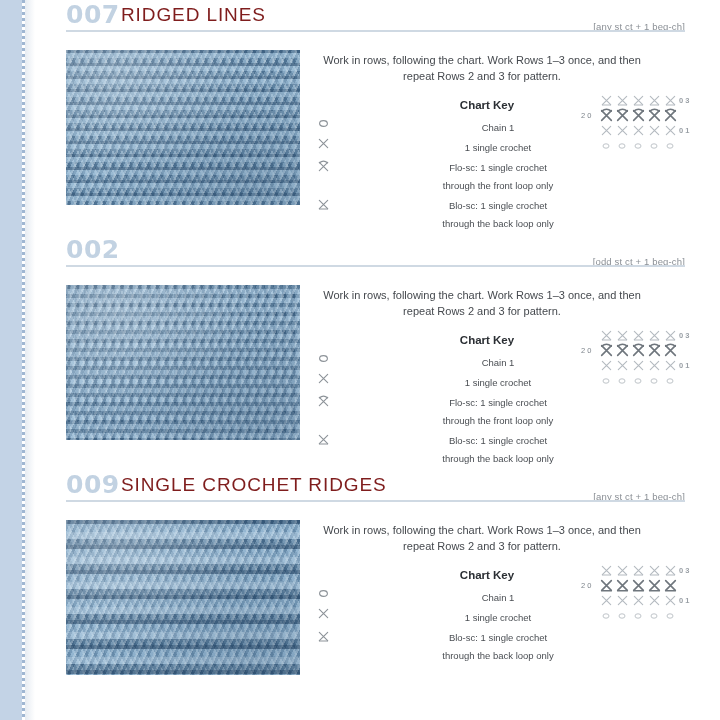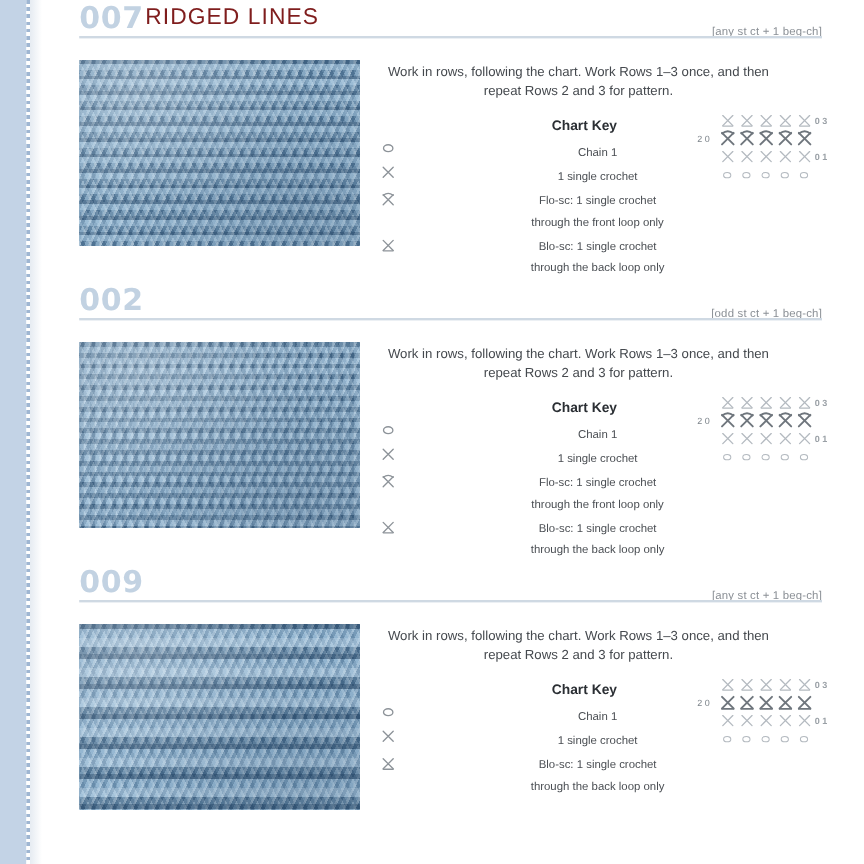--- a/index.html
+++ b/index.html
@@ -585,20 +585,21 @@
                 <ellipse cx="7" cy="7" rx="4.2" ry="3.1" fill="none" stroke="#b4bac0" stroke-width="1.2"></ellipse>
               </svg>
             </span>
           </span>
         </div>
       </div>
     </div>
     <div class="pattern" style="top: 470px;">
       <div class="pat-head">
         <div class="pat-num">009</div>
+        <div class="pat-title">SINGLE CROCHET RIDGES</div>
         <div class="pat-note">[any st ct + 1 beg-ch]</div>
         <div class="pat-rule"></div>
       </div>
       <div class="swatch">
         <div class="swatch-tex">
           <div class="tex-base"></div>
           <div class="tex-rows-ridges"></div>
           <div class="tex-soft"></div>
         </div>
       </div>

